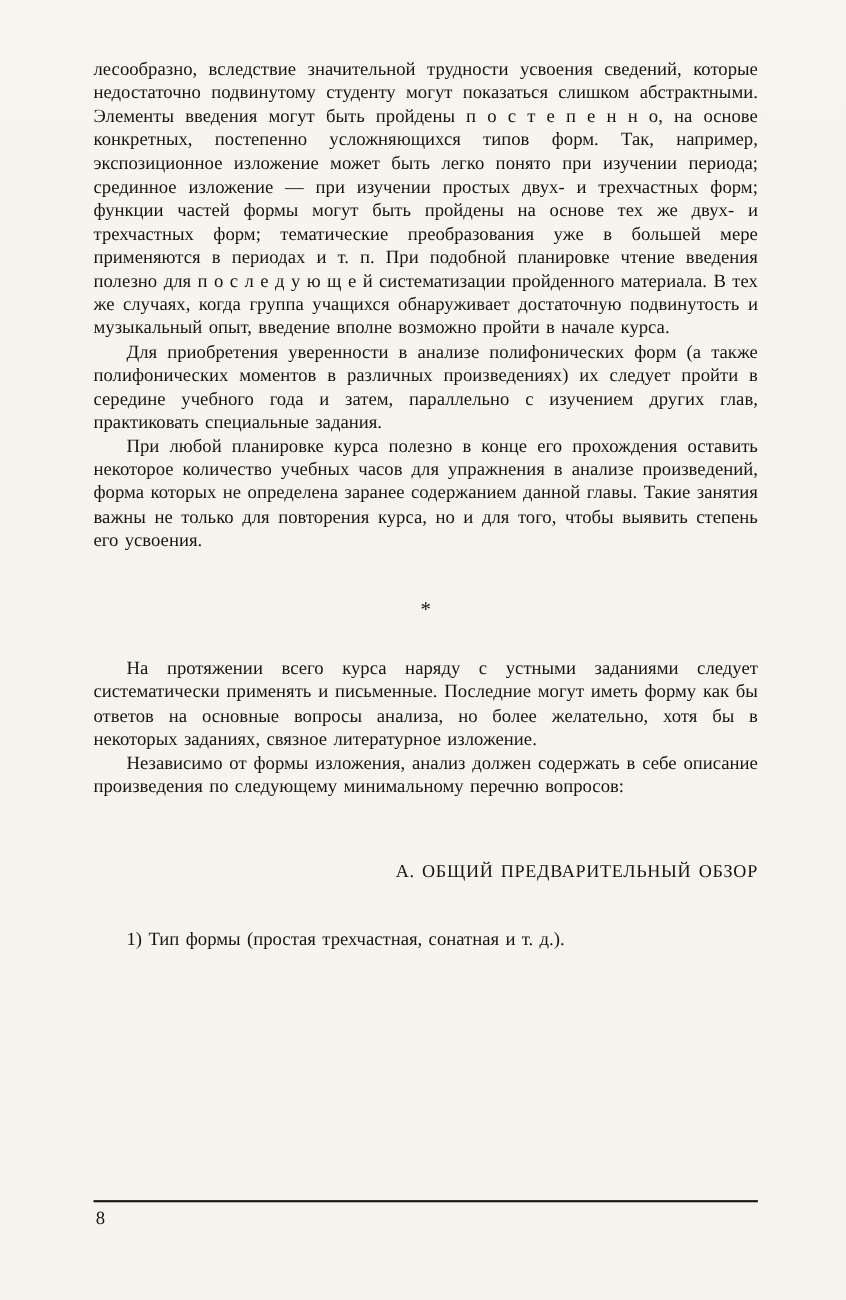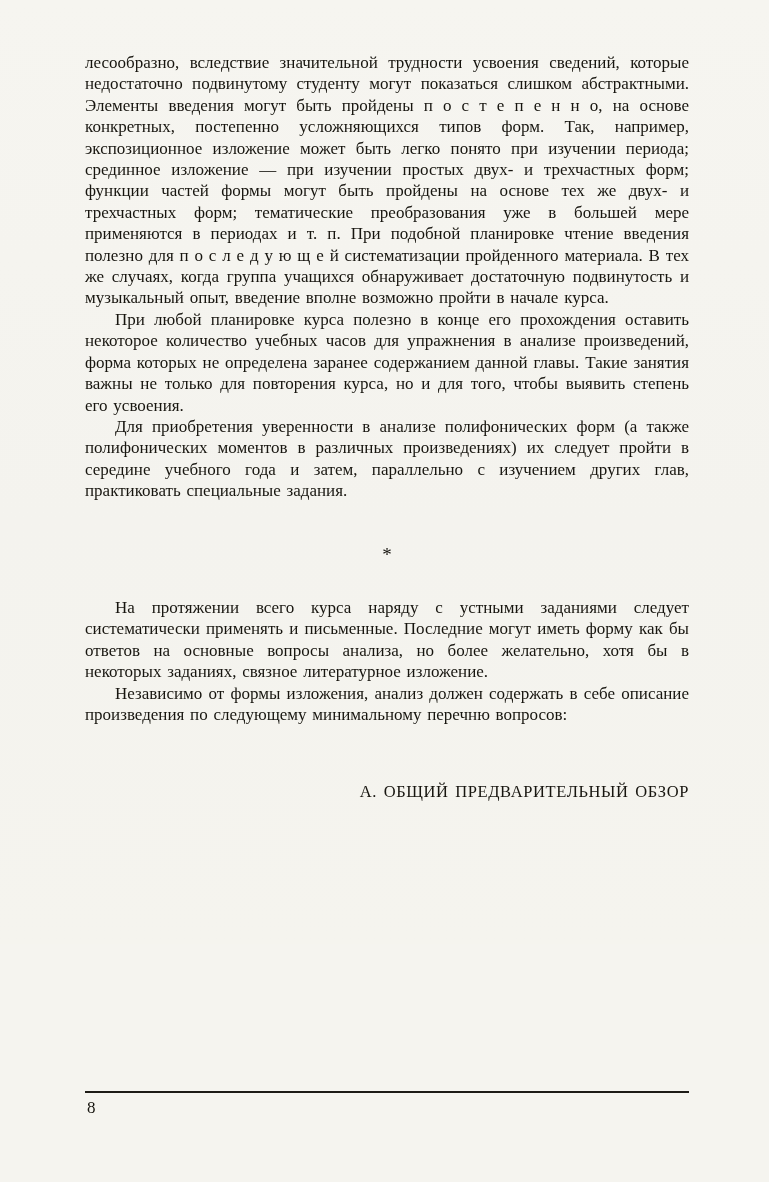--- a/index.html
+++ b/index.html
@@ -60,29 +60,30 @@
     margin-left: 2px;
     font-size: 17px;
   }
 </style>
 </head>
 <body>
 
 <div class="page">
   <div class="text-area">
     <p class="para first">лесообразно, вследствие значительной трудности усвоения сведений, которые недостаточно подвинутому студенту могут показаться слишком абстрактными. Элементы введения могут быть пройдены п о с т е п е н н о,  на основе конкретных, постепенно усложняющихся типов форм. Так, например, экспозиционное изложение может быть легко понято при изучении периода; срединное изложение — при изучении простых двух- и трехчастных форм; функции частей формы могут быть пройдены на основе тех же двух- и трехчастных форм; тематические преобразования уже в большей мере применяются в периодах и т. п. При подобной планировке чтение введения полезно для п о с л е д у ю щ е й  систематизации пройденного материала. В тех же случаях, когда группа учащихся обнаруживает достаточную подвинутость и музыкальный опыт, введение вполне возможно пройти в начале курса.</p>
+    <p class="para">Для приобретения уверенности в анализе полифонических форм (а также полифонических моментов в различных произведениях) их следует пройти в середине учебного года и затем, параллельно с изучением других глав, практиковать специальные задания.</p>
     <p class="para">При любой планировке курса полезно в конце его прохождения оставить некоторое количество учебных часов для упражнения в анализе произведений, форма которых не определена заранее содержанием данной главы. Такие занятия важны не только для повторения курса, но и для того, чтобы выявить степень его усвоения.</p>
-    <p class="para">Для приобретения уверенности в анализе полифонических форм (а также полифонических моментов в различных произведениях) их следует пройти в середине учебного года и затем, параллельно с изучением других глав, практиковать специальные задания.</p>
 
     <div class="separator">*</div>
 
     <p class="para">На протяжении всего курса наряду с устными заданиями следует систематически применять и письменные. Последние могут иметь форму как бы ответов на основные вопросы анализа, но более желательно, хотя бы в некоторых заданиях, связное литературное изложение.</p>
     <p class="para">Независимо от формы изложения, анализ должен содержать в себе описание произведения по следующему минимальному перечню вопросов:</p>
 
     <h2 class="heading">А. ОБЩИЙ ПРЕДВАРИТЕЛЬНЫЙ ОБЗОР</h2>
 
+    <p class="para list-item">1) Тип формы (простая трехчастная, сонатная и т. д.).</p>
   </div>
 
   <div class="footer">
     <div class="footer-rule"></div>
     <div class="page-number">8</div>
   </div>
 </div>
 
 </body></html>

